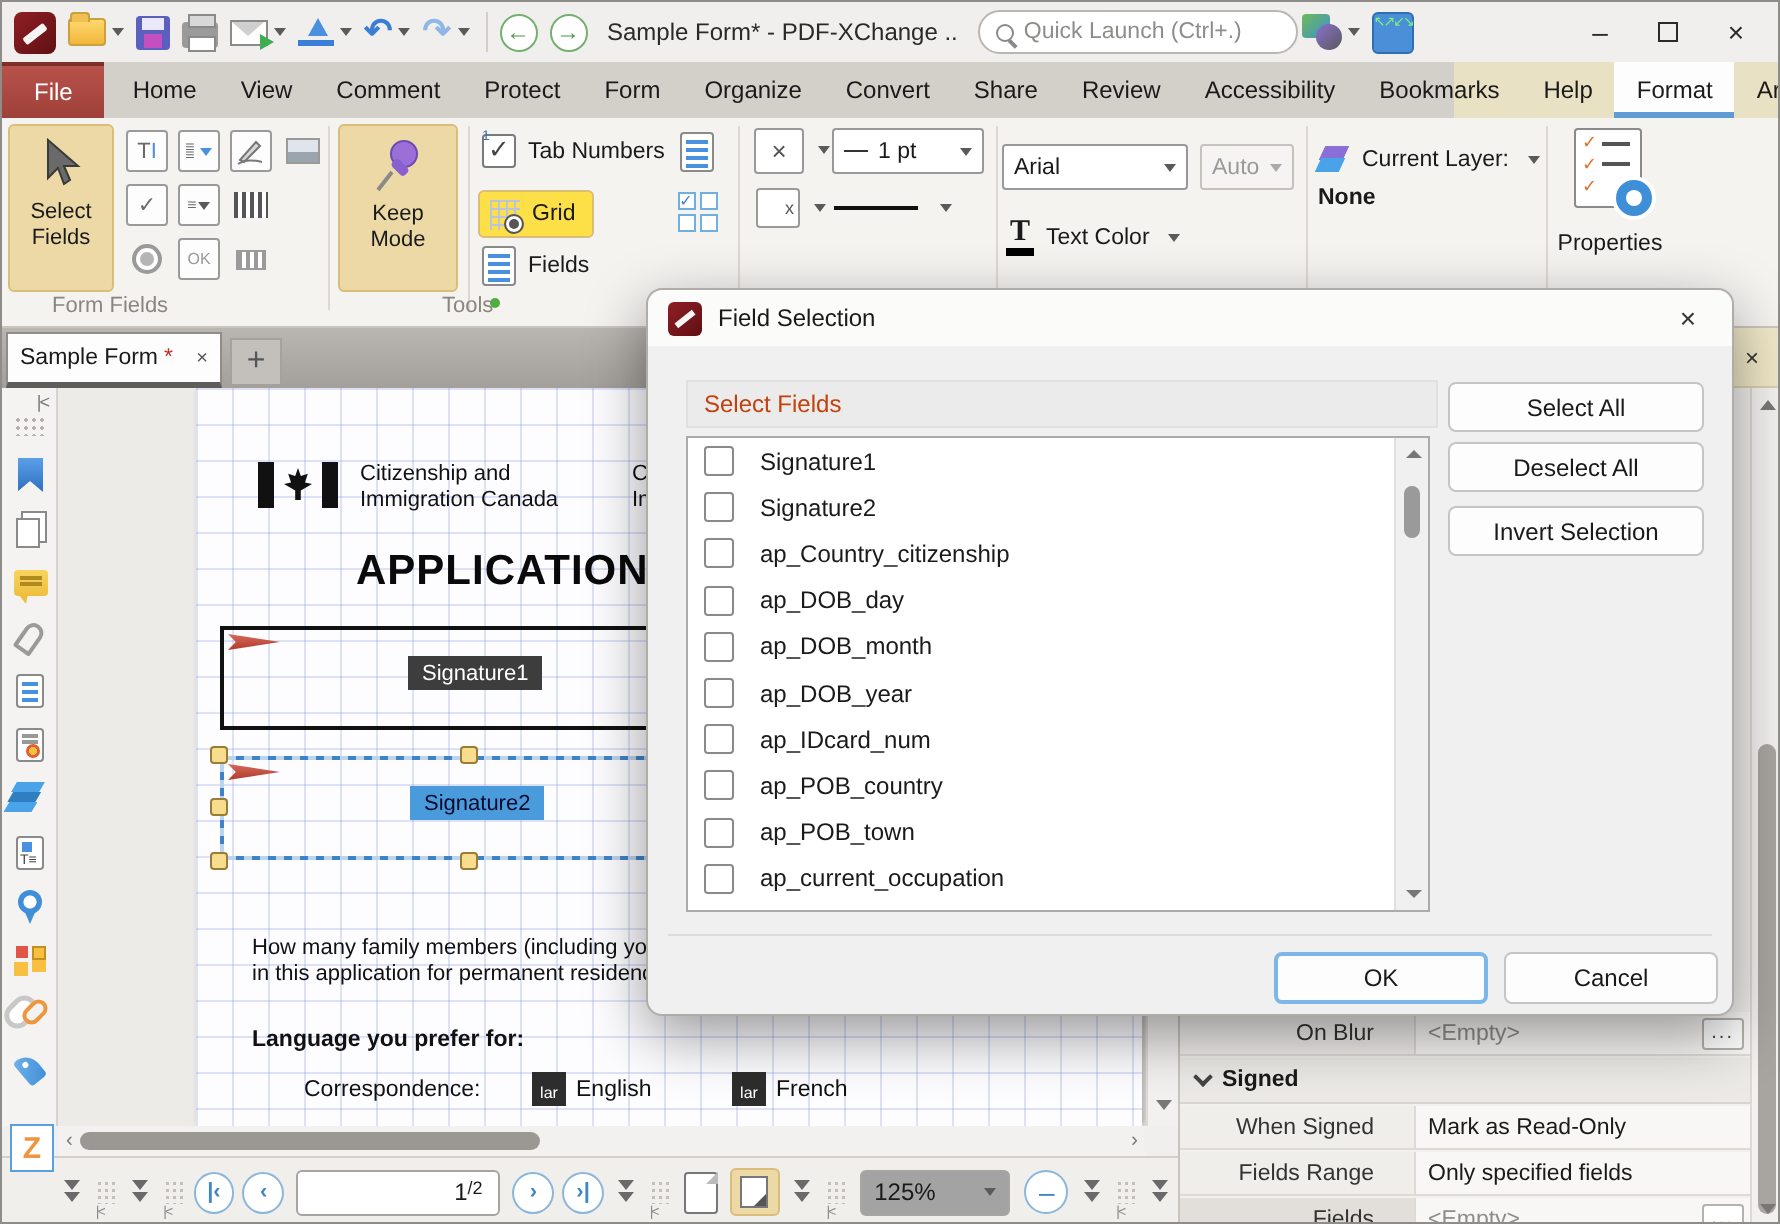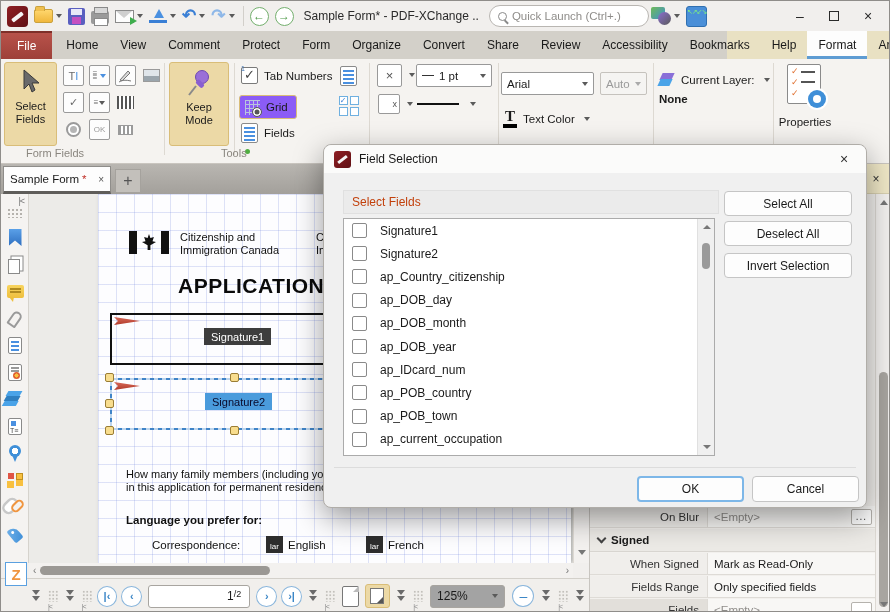--- a/index.html
+++ b/index.html
@@ -62,21 +62,21 @@
   .smallicon { position:absolute; width:21px; height:21px; border:1px solid #9a9a9a; background:#fdfdfd; border-radius:2px; display:flex; align-items:center; justify-content:center; color:#6a6a6a; font-size:11px; }
   .noborder { border:none; background:transparent; }
   .barcode { background:repeating-linear-gradient(90deg,#555 0 2px,#fff 2px 4px); width:17px; height:13px; }
   .radio-ic { width:15px; height:15px; border:2px solid #9a9a9a; border-radius:50%; background:#fff; display:flex; align-items:center; justify-content:center; }
   .radio-ic::after { content:""; width:7px; height:7px; border-radius:50%; background:#b5b5b5; }
   .calgrid { width:15px; height:10px; background:repeating-linear-gradient(90deg,#9a9a9a 0 2px,#fff 2px 4px), repeating-linear-gradient(#9a9a9a 0 2px,#fff 2px 4px); border:1px solid #9a9a9a; }
   .imgic { width:17px; height:13px; background:linear-gradient(180deg,#dfe5ea 55%,#9aa5ad 55%); border:1px solid #9a9a9a; }
   .ribbon .txtbtn { position:absolute; display:flex; align-items:center; gap:6px; font-size:11.5px; }
   .cb-ic { width:17px; height:17px; border:1.5px solid #7a7a7a; background:#fff; border-radius:2px; color:#444; font-size:13px; line-height:14px; text-align:center; position:relative; }
   .cb-ic.num1::before { content:"1"; position:absolute; top:-6px; left:-1px; font-size:7px; color:#3a6fb0; }
-  .tanbtn { background:#8b5cf6; border:1px solid #d9bd78; border-radius:3px; }
+  .tanbtn { background:#fde047; border:1px solid #d9bd78; border-radius:3px; }
   .gridic { width:15px; height:15px; background:repeating-linear-gradient(90deg,#b9c4dd 0 1px,transparent 1px 4px), repeating-linear-gradient(#b9c4dd 0 1px,transparent 1px 4px); position:relative; }
   .gridic::after { content:""; position:absolute; right:-2px; bottom:-2px; width:8px; height:8px; background:#fff; border:1.5px solid #555; border-radius:50%; box-shadow:inset 0 0 0 1.5px #fff, inset 0 0 0 4px #555; }
   .pageblue { width:17px; height:20px; background:#fff; border:1px solid #8a8a8a; border-radius:2px; position:relative; }
   .pageblue::before { content:""; position:absolute; top:3px; left:2px; right:2px; height:2px; background:#4a90e0; box-shadow:0 4px 0 #4a90e0, 0 8px 0 #4a90e0, 0 12px 0 #4a90e0; }
   .greendot { position:absolute; width:5px; height:5px; border-radius:50%; background:#4fae3f; }
   .fourbox { width:20px; height:20px; display:grid; grid-template-columns:9px 9px; grid-template-rows:9px 9px; gap:2px; }
   .fourbox span { border:1.5px solid #6fb0e0; background:#fff; font-size:8px; color:#3a7fd5; line-height:7px; text-align:center; }
   .combo { position:absolute; background:#fff; border:1px solid #999; border-radius:2px; display:flex; align-items:center; padding:0 5px; font-size:11.5px; }
   .combo .drop { margin-left:auto; }
   .combo.disabled { color:#9a9a9a; border-color:#c5c2bd; background:#f5f4f2; }
@@ -173,21 +173,21 @@
   .fitbtn .pg::after { content:""; position:absolute; right:0; bottom:0; border-top:6px solid transparent; border-right:6px solid #555; }
   .zoombox { width:76px; height:23px; background:#a3a3a3; border:1px solid #a8a5a0; border-radius:3px; margin:0 4px; display:flex; align-items:center; padding:0 6px; font-size:12px; }
   .minusbtn { width:22px; height:22px; border:1.5px solid #8ab6dc; border-radius:50%; background:#fff; color:#3c87c7; font-size:14px; display:flex; align-items:center; justify-content:center; margin:0 3px; }
 
   
   .rightpanel { position:absolute; top:163px; left:588px; width:302px; height:449px; background:#f2f0ed; border-left:1px solid #c8c5c0; }
   .rp-header { height:30px; background:#efe7c6; border-bottom:1px solid #d8d0b0; position:relative; }
   .rp-close { position:absolute; right:5px; top:5px; width:20px; height:20px; display:flex; align-items:center; justify-content:center; font-size:12px; color:#333; }
   .rp-body { position:absolute; top:30px; left:0; right:16px; bottom:0; }
   .rp-row { position:absolute; left:0; right:0; height:22px; display:flex; border-bottom:1px solid #dedbd6; font-size:11.5px; }
-  .rp-row .lab { width:118px; background:#f0eeeb; display:flex; align-items:center; justify-content:flex-end; padding-right:8px; color:#333; border-right:1px solid #dedbd6; }
+  .rp-row .lab { width:118px; background:#f0eeeb; display:flex; align-items:center; justify-content:flex-end; padding-right:20px; color:#333; border-right:1px solid #dedbd6; }
   .rp-row .val { flex:1; background:#f8f7f5; display:flex; align-items:center; padding-left:6px; }
   .rp-row.selected .lab { background:#e2dfda; }
   .rp-row .empty { color:#8f8d8a; }
   .rp-row .dots { margin-left:auto; margin-right:3px; border:1px solid #b5b2ad; background:#fff; border-radius:2px; padding:0 4px; font-size:10px; line-height:14px; letter-spacing:1px; color:#444; }
   .rp-section { position:absolute; left:0; right:0; height:23px; background:#eceae6; border-bottom:1px solid #d8d5d0; display:flex; align-items:center; font-weight:bold; font-size:11.5px; padding-left:8px; gap:6px; }
   .rp-section .chv { width:7px; height:7px; border-left:2px solid #444; border-bottom:2px solid #444; transform:rotate(-45deg); margin-top:-3px; }
   .rp-scroll { position:absolute; top:30px; right:0; width:16px; bottom:0; background:#f3f1ef; border-left:1px solid #ddd9d3; }
   .rp-scroll .thumb { position:absolute; left:3px; width:9px; background:#a8a5a0; border-radius:5px; }
   .rp-scroll .arr { position:absolute; left:4px; width:0; height:0; border-left:4px solid transparent; border-right:4px solid transparent; }
 

